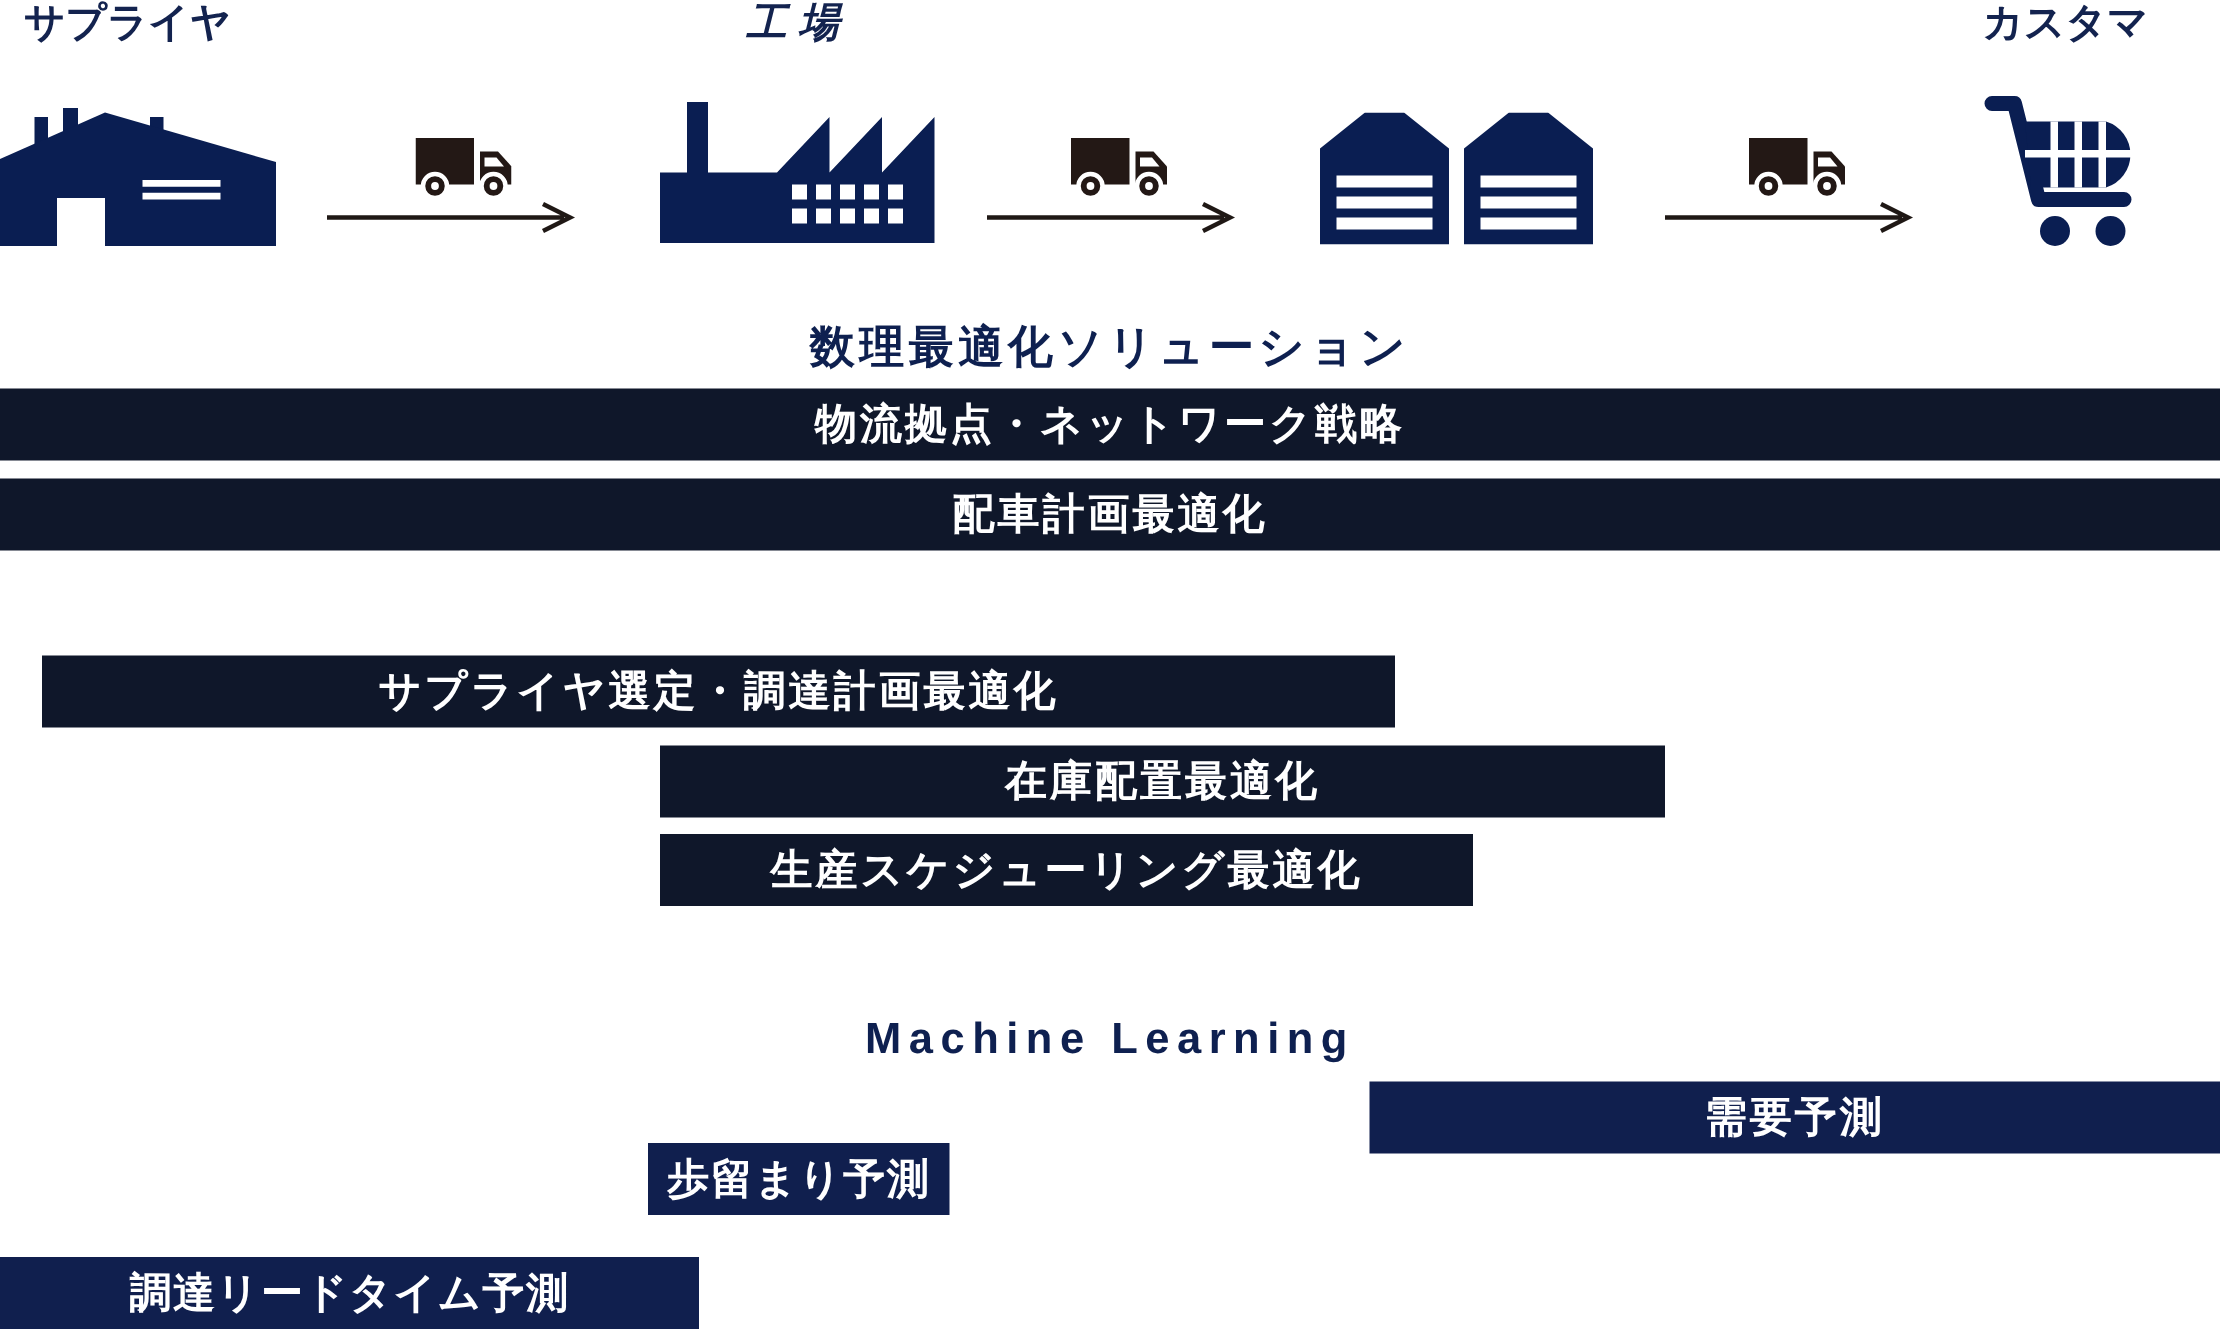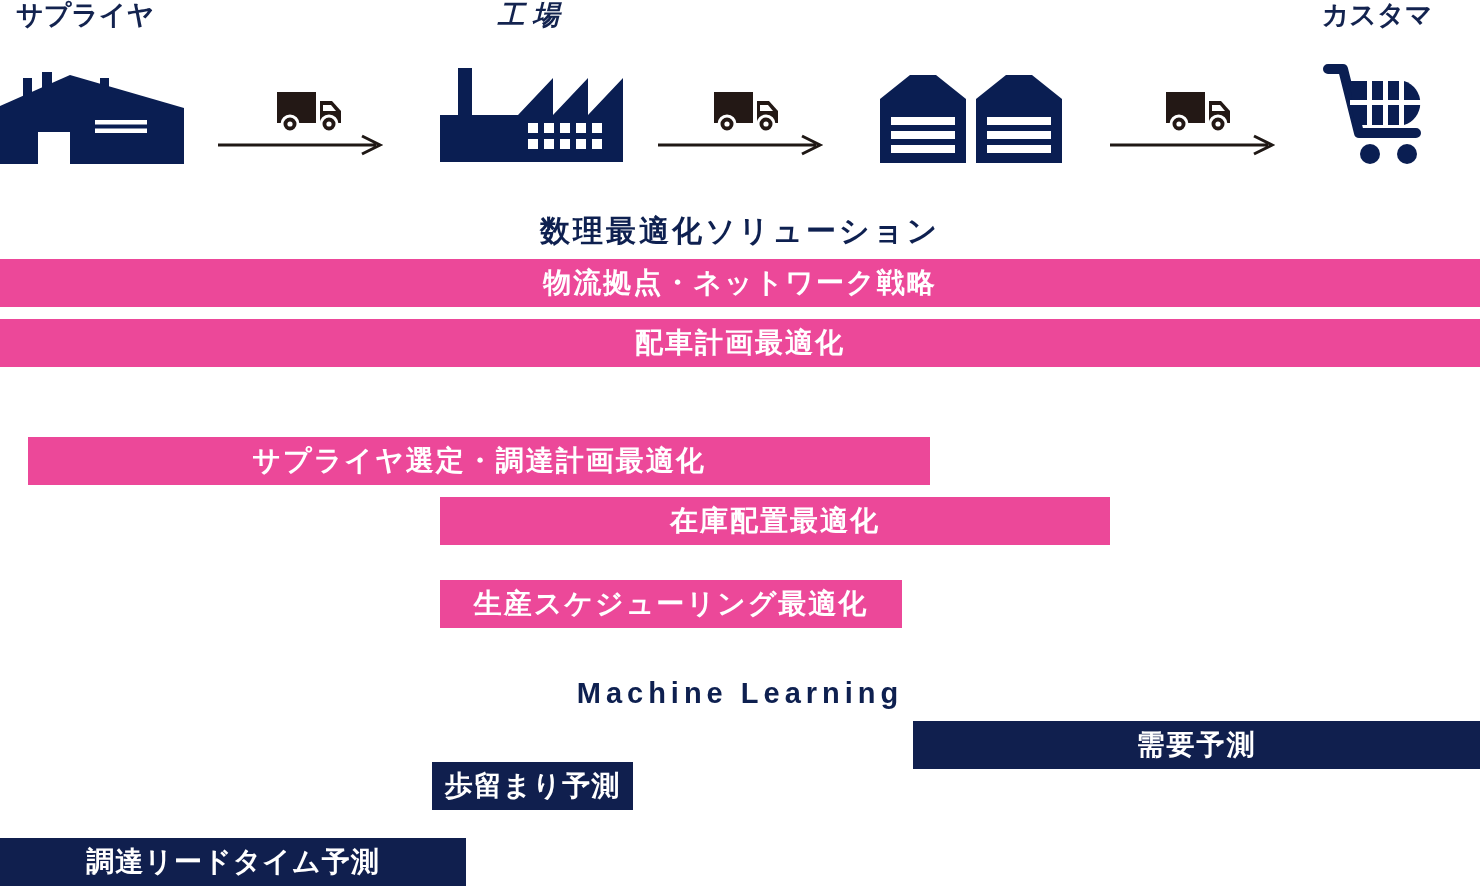--- a/index.html
+++ b/index.html
@@ -15,21 +15,21 @@
   .section-title{
     position:absolute;left:0;width:100%;text-align:center;
     font-weight:bold;color:#0e2050;white-space:nowrap;
   }
   .title-opt{top:211px;font-size:30px;letter-spacing:3px;}
   .title-ml{top:667px;font-size:29px;letter-spacing:5px;margin-top:10px;}
   .bar{
     position:absolute;height:48px;line-height:48px;text-align:center;
     font-size:28px;font-weight:bold;color:#ffffff;letter-spacing:2px;white-space:nowrap;
   }
-  .bar-gray{background:#ec4899;}
+  .bar-gray{background:#0f172a;}
   .bar-navy{background:#101f4e;}
 </style>
 </head>
 <body>
 
 <div class="stage">
 
   <div class="node-label" style="left:16px;">サプライヤ</div>
   <div class="node-label" style="left:440px;width:185px;text-align:center;letter-spacing:8px;font-style:italic;">工場</div>
   <div class="node-label" style="left:1318px;width:118px;text-align:center;">カスタマ</div>
@@ -149,21 +149,21 @@
       <path d="M2,12 H160 M146,3 L164,12 L146,21" fill="none" stroke="#1f1815" stroke-width="3"></path>
     </svg>
   </div>
 
   <div class="section-title title-opt">数理最適化ソリューション</div>
 
   <div class="bar bar-gray" style="left:0;top:259px;width:1480px;">物流拠点・ネットワーク戦略</div>
   <div class="bar bar-gray" style="left:0;top:319px;width:1480px;">配車計画最適化</div>
   <div class="bar bar-gray" style="left:0;top:437px;width:902px;margin-left:28px;">サプライヤ選定・調達計画最適化</div>
   <div class="bar bar-gray" style="left:440px;top:497px;width:670px;">在庫配置最適化</div>
-  <div class="bar bar-gray" style="left:440px;top:580px;width:462px;">生産スケジューリング最適化</div>
+  <div class="bar bar-gray" style="left:440px;top:556px;width:542px;">生産スケジューリング最適化</div>
 
   <div class="section-title title-ml">Machine Learning</div>
 
   <div class="bar bar-navy" style="left:913px;top:721px;width:567px;">需要予測</div>
   <div class="bar bar-navy" style="left:432px;top:762px;width:201px;letter-spacing:1px;">歩留まり予測</div>
   <div class="bar bar-navy" style="left:0;top:838px;width:466px;letter-spacing:1px;">調達リードタイム予測</div>
 
 </div>
 
 </body></html>

